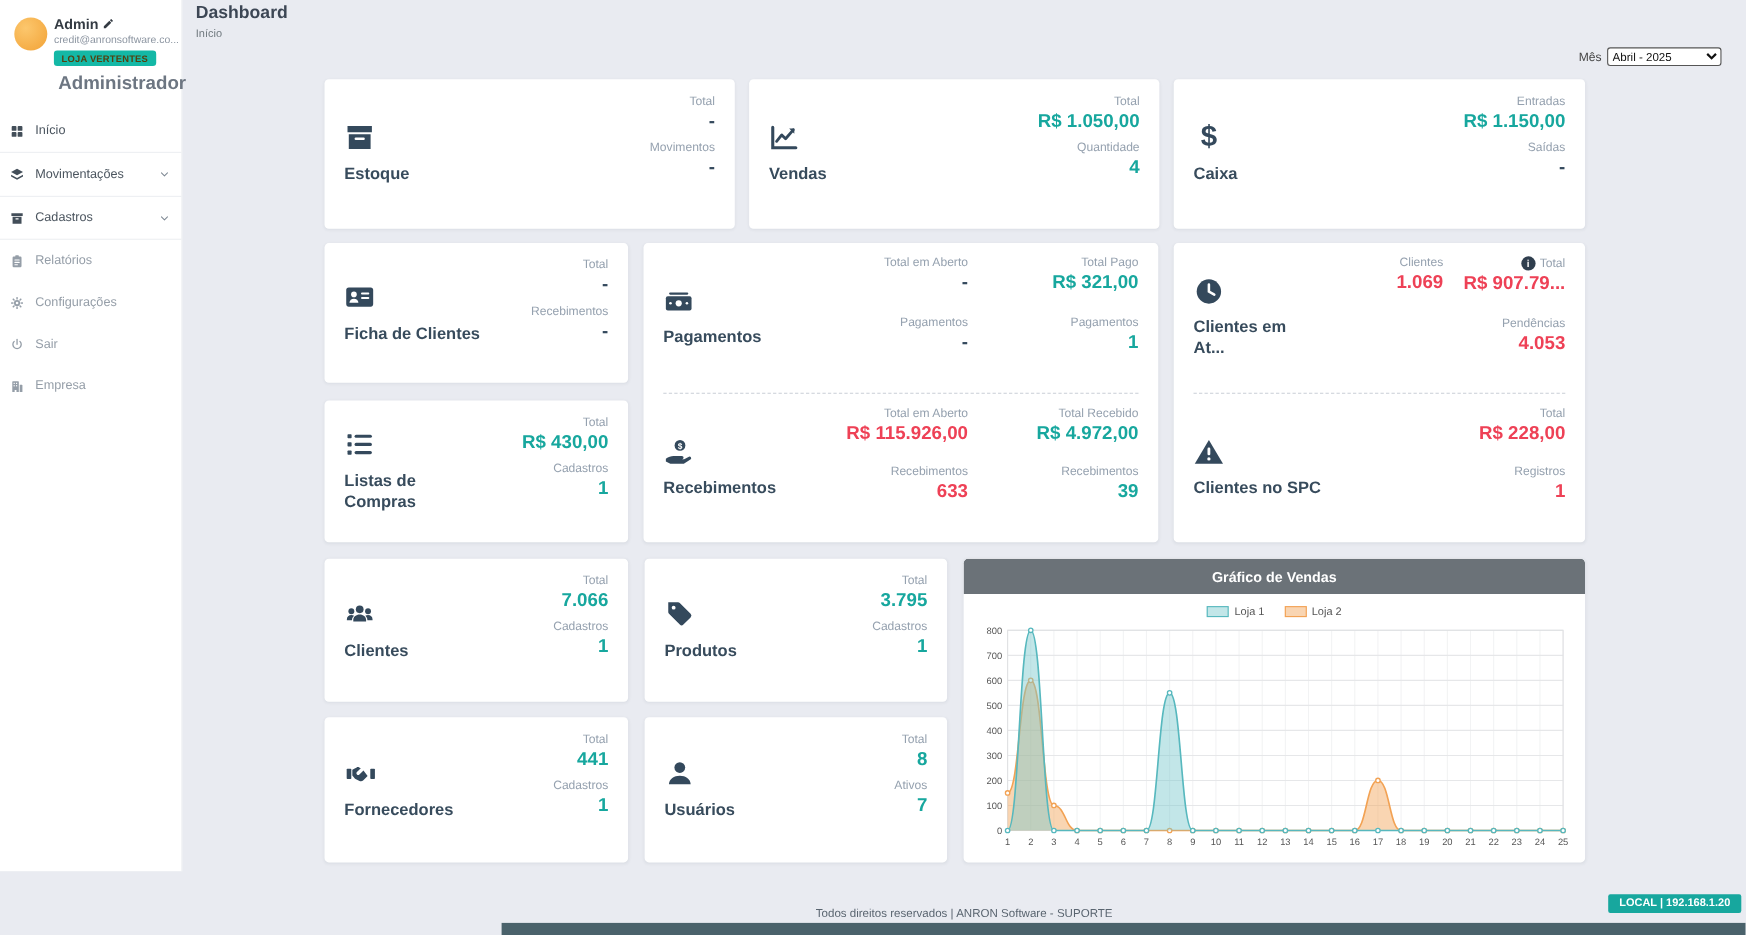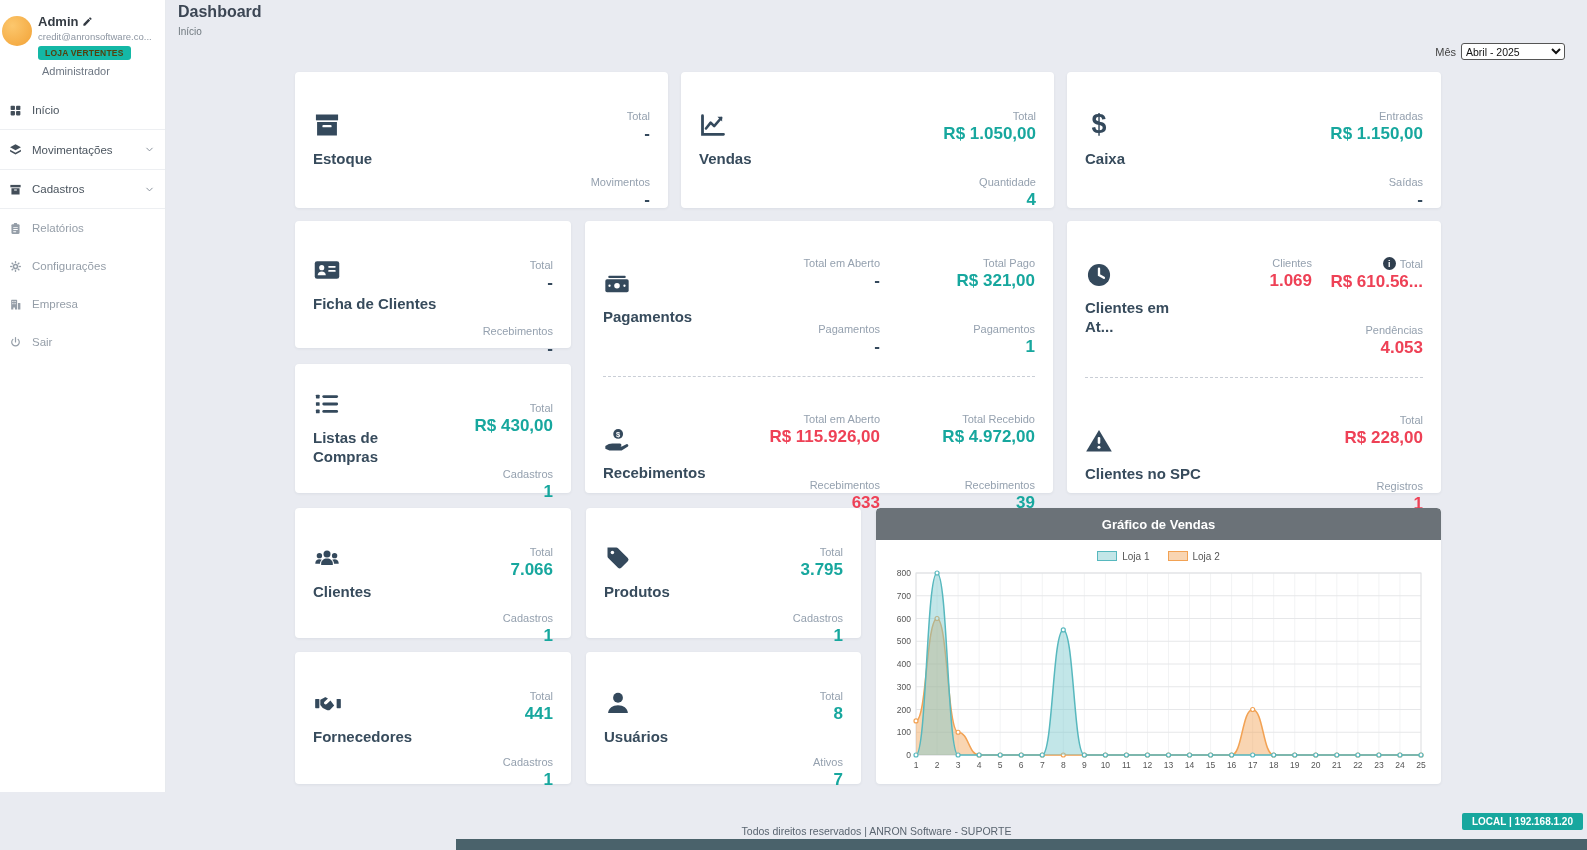--- a/index.html
+++ b/index.html
@@ -8,29 +8,29 @@
     font-family: "Liberation Sans", sans-serif;
     background:#e9ebf1;
     position:relative;
     overflow:hidden;
     color:#34495c;
   }
   .screen{position:absolute;inset:0;}
 
   
   .sidebar{position:absolute;left:0;top:0;width:166px;height:792px;background:#ffffff;border-right:1px solid #e7eaee;}
-  .user-block{display:flex;padding:14px 6px 10px 2px;gap:6px;}
+  .user-block{display:flex;padding:14px 6px 10px 2px;gap:6px;margin-left:11px;}
   .avatar{width:30px;height:30px;border-radius:50%;background:radial-gradient(circle at 35% 32%, #fcc76d, #f2a236);flex:0 0 30px;margin-top:2px;}
   .user-info{min-width:0;}
   .user-name-row{display:flex;align-items:center;gap:4px;}
   .user-name{font-size:13px;font-weight:700;color:#343b43;}
   .edit-icon{color:#343b43;display:inline-flex;}
   .user-email{font-size:9.5px;color:#8c95a1;margin-top:2px;white-space:nowrap;}
   .user-badge{display:inline-block;background:#14b8a6;color:#53400f;font-size:8.5px;font-weight:700;padding:2px 7px;border-radius:3px;margin-top:4px;letter-spacing:.2px;}
-  .user-role{font-size:11px;font-weight:400;color:#6d7682;margin-top:5px;margin-left:4px;}
+  .user-role{font-size:17px;font-weight:700;color:#6d7682;margin-top:5px;margin-left:4px;}
   .nav{margin-top:4px;}
   .nav-item{height:38px;display:flex;align-items:center;gap:9px;padding:0 10px 0 8px;font-size:11.5px;color:#4a545e;cursor:pointer;}
   .nav-item.muted{color:#959ea8;}
   .nav-item.muted .nav-icon{color:#959ea8;}
   .nav-item.bt{border-top:1px solid #edeff2;height:40px;}
   .nav-item.bb{border-bottom:1px solid #edeff2;}
   .nav-icon{display:inline-flex;color:#434e59;width:15px;justify-content:center;}
   .chev{margin-left:auto;color:#7e8893;display:inline-flex;}
 
   
@@ -51,30 +51,30 @@
   .w373{width:373px;} .w374{width:374px;} .w276{width:276px;} .w275{width:275px;} .w468{width:468px;} .w565{width:565px;}
   .h136{height:136px;} .h127{height:127px;} .h129{height:129px;} .h272{height:272px;} .h130{height:130px;} .h132{height:132px;} .h276{height:276px;}
   .fw{width:100%;}
 
   .card{background:#fff;border-radius:4px;box-shadow:0 1px 3px rgba(40,50,70,.07);padding:14px 18px;display:flex;justify-content:space-between;}
   .card-left{display:flex;flex-direction:column;justify-content:center;gap:11px;max-width:55%;}
   .card-icon{color:#34495c;display:inline-flex;}
   .card-title{font-size:15px;font-weight:700;color:#374b5c;line-height:1.25;}
   .card-stats{display:flex;flex-direction:column;align-items:flex-end;text-align:right;}
   .stat{margin-bottom:8px;display:flex;flex-direction:column;align-items:flex-end;}
-  .stat-label{font-size:11px;color:#95a1af;margin-bottom:2px;display:flex;align-items:center;justify-content:flex-end;margin-top:24px;}
+  .stat-label{font-size:11px;color:#95a1af;margin-bottom:2px;display:flex;align-items:center;justify-content:flex-end;}
   .stat-value{font-size:17px;font-weight:700;color:#34495c;line-height:1.15;}
   .teal{color:#17a79e;} .red{color:#ee4156;} .dark{color:#34495c;}
 
   .split{padding:0;display:flex;flex-direction:column;}
   .half{flex:1;display:flex;padding:12px 18px;}
   .dash{border-top:1px dashed #c9ced6;margin:0 18px;}
   .half .left{width:122px;display:flex;flex-direction:column;justify-content:center;gap:10px;flex:0 0 auto;}
   .half .cols{flex:1;display:flex;}
-  .col{flex:1;display:flex;flex-direction:column;align-items:flex-end;text-align:right;}
+  .col{flex:1;display:flex;flex-direction:column;align-items:flex-end;text-align:right;gap:12px;}
   .info-dot{display:inline-flex;width:13px;height:13px;border-radius:50%;background:#2f3e4e;color:#fff;font-size:9px;font-weight:700;align-items:center;justify-content:center;margin-right:4px;font-style:normal;}
 
   
   .chart-card{padding:0;flex-direction:column;overflow:hidden;display:flex;justify-content:flex-start;}
   .chart-header{height:32px;background:#6b7278;color:#fff;font-size:13px;font-weight:700;display:flex;align-items:center;justify-content:center;border-radius:4px 4px 0 0;}
   .chart-legend{display:flex;justify-content:center;gap:18px;margin-top:9px;height:14px;align-items:center;}
   .lg-item{display:inline-flex;align-items:center;gap:5px;font-size:10px;color:#555;cursor:pointer;}
   .lg-box{display:inline-block;width:20px;height:10px;border:1.5px solid;}
   #chart-svg{display:block;margin:2px auto 0;font-family:inherit;}
 
@@ -177,40 +177,40 @@
                 <rect x="18" y="10.8" width="4" height="2.4" transform="rotate(45 12 12)"></rect>
               </g>
               <circle cx="12" cy="12" r="2.2" fill="#fff"></circle>
             </svg>
         </span>
         <span class="nav-label">Configurações</span>
       </div>
 
       <div class="nav-item muted">
         <span class="nav-icon">
+          <svg width="13" height="13" viewBox="0 0 24 24">
+              <path d="M12 3v8" stroke="currentColor" stroke-width="2.2" stroke-linecap="round" fill="none"></path>
+              <path d="M7.2 6.2a7 7 0 1 0 9.6 0" stroke="currentColor" stroke-width="2.2" stroke-linecap="round" fill="none"></path>
+            </svg>
+        </span>
+        <span class="nav-label">Sair</span>
+      </div>
+
+      <div class="nav-item muted">
+        <span class="nav-icon">
           <svg width="13" height="13" viewBox="0 0 24 24" fill="currentColor">
               <path d="M4 21V4a1 1 0 0 1 1-1h9a1 1 0 0 1 1 1v17h-4v-3.5H8V21H4z"></path>
               <path d="M16.5 9H20a1 1 0 0 1 1 1v11h-4.5z"></path>
               <rect x="6.2" y="5.5" width="2" height="2" fill="#fff"></rect>
               <rect x="10.2" y="5.5" width="2" height="2" fill="#fff"></rect>
               <rect x="6.2" y="9.5" width="2" height="2" fill="#fff"></rect>
               <rect x="10.2" y="9.5" width="2" height="2" fill="#fff"></rect>
             </svg>
         </span>
         <span class="nav-label">Empresa</span>
-      </div>
-
-      <div class="nav-item muted">
-        <span class="nav-icon">
-          <svg width="13" height="13" viewBox="0 0 24 24">
-              <path d="M12 3v8" stroke="currentColor" stroke-width="2.2" stroke-linecap="round" fill="none"></path>
-              <path d="M7.2 6.2a7 7 0 1 0 9.6 0" stroke="currentColor" stroke-width="2.2" stroke-linecap="round" fill="none"></path>
-            </svg>
-        </span>
-        <span class="nav-label">Sair</span>
       </div>
     </nav>
   </aside>
 
   <div class="page-head">
     <div class="page-title">Dashboard</div>
     <div class="page-crumb">Início</div>
   </div>
 
   <div class="month-row">
@@ -435,21 +435,21 @@
                 <div class="stat-label">Clientes</div>
                 <div class="stat-value red">1.069</div>
               </div>
             </div>
             <div class="col">
               <div class="stat">
                 <div class="stat-label">
                   <span class="info-dot">i</span>
                   <span>Total</span>
                 </div>
-                <div class="stat-value red">R$ 610.56...</div>
+                <div class="stat-value red">R$ 907.79...</div>
               </div>
               <div class="stat">
                 <div class="stat-label">Pendências</div>
                 <div class="stat-value red">4.053</div>
               </div>
             </div>
           </div>
         </div>
         <div class="dash"></div>
         <div class="half">

